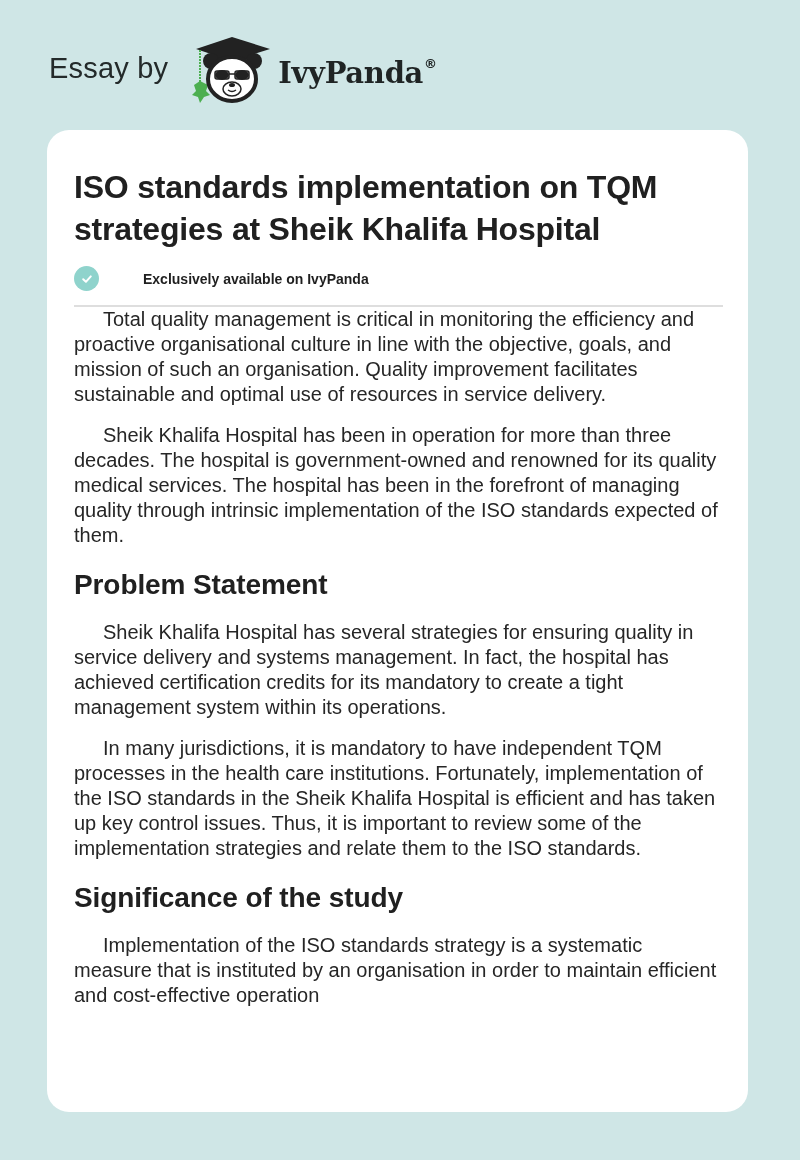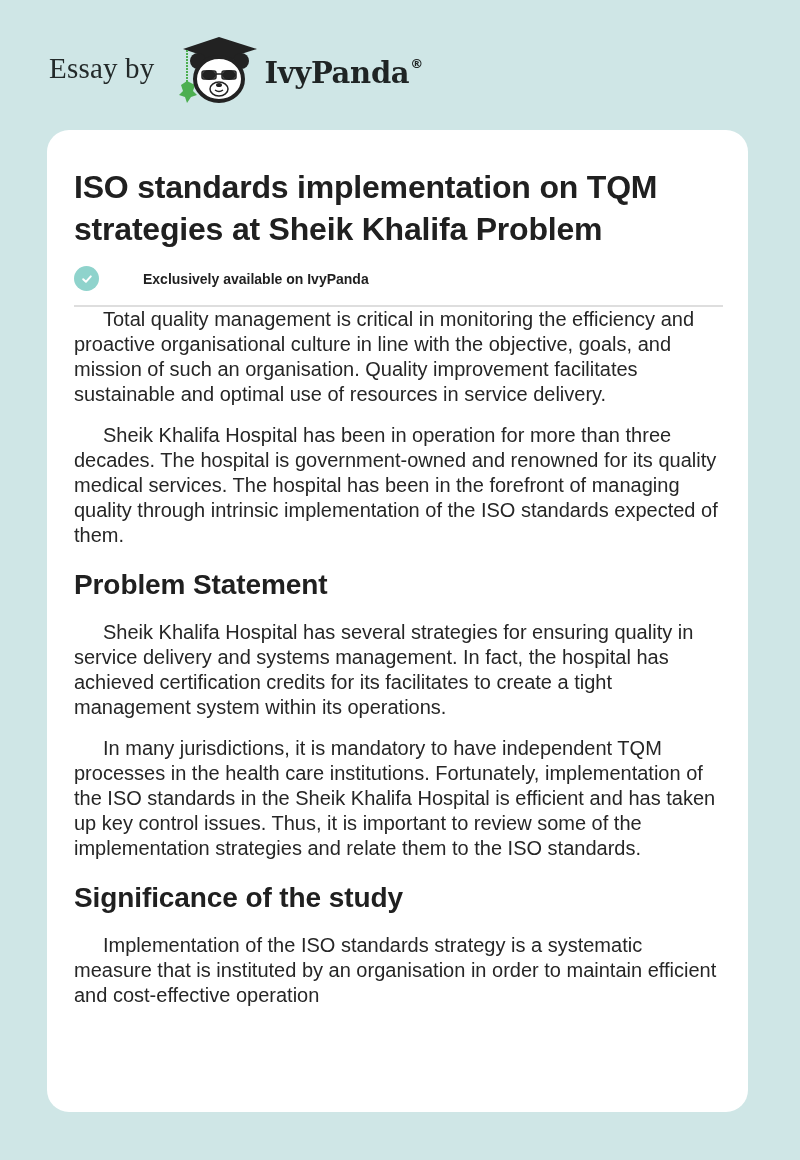--- a/index.html
+++ b/index.html
@@ -16,21 +16,21 @@
     
     .brand {
       position: absolute;
       left: 49px;
       top: 36px;
       height: 70px;
       display: flex;
       align-items: center;
     }
     .brand-prefix {
-      font-family: Liberation Serif, serif;
+      font-family: Liberation Sans, sans-serif;
       font-size: 29px;
       color: #232a2a;
       letter-spacing: 0.2px;
       margin-right: 18px;
       margin-top: -6px;
     }
     .brand-mascot {
       width: 88px;
       height: 72px;
       display: block;
@@ -150,41 +150,41 @@
       <line x1="43" y1="39" x2="49" y2="39" stroke="#222" stroke-width="1.5"></line>
 
       <ellipse cx="46" cy="54" rx="9" ry="7" fill="#fff" stroke="#222" stroke-width="1.5"></ellipse>
       <ellipse cx="46" cy="50" rx="3" ry="2" fill="#222"></ellipse>
       <path d="M42,55 q4,3 8,0" fill="none" stroke="#222" stroke-width="1.3"></path>
     </svg>
     <span class="brand-name"><span>IvyPanda</span><span class="brand-reg">®</span></span>
   </div>
 
   <div class="card">
-    <h1 class="title">ISO standards implementation on TQM strategies at Sheik Khalifa Problem</h1>
+    <h1 class="title">ISO standards implementation on TQM strategies at Sheik Khalifa Hospital</h1>
 
     <div class="badge">
       <span class="badge-icon">
         <svg viewBox="0 0 12 12">
             <path d="M2.2,6.3 L4.9,8.8 L9.8,3.4" fill="none" stroke="#ffffff" stroke-width="2" stroke-linecap="round" stroke-linejoin="round"></path>
           </svg>
       </span>
       <span class="badge-text">Exclusively available on IvyPanda</span>
     </div>
 
     <div class="divider"></div>
 
     <div class="sec">
       <p class="para">Total quality management is critical in monitoring the efficiency and proactive organisational culture in line with the objective, goals, and mission of such an organisation. Quality improvement facilitates sustainable and optimal use of resources in service delivery.</p>
       <p class="para">Sheik Khalifa Hospital has been in operation for more than three decades. The hospital is government-owned and renowned for its quality medical services. The hospital has been in the forefront of managing quality through intrinsic implementation of the ISO standards expected of them.</p>
     </div>
 
     <div class="sec">
       <h2 class="section-heading">Problem Statement</h2>
-      <p class="para">Sheik Khalifa Hospital has several strategies for ensuring quality in service delivery and systems management. In fact, the hospital has achieved certification credits for its facilitates to create a tight management system within its operations.</p>
+      <p class="para">Sheik Khalifa Hospital has several strategies for ensuring quality in service delivery and systems management. In fact, the hospital has achieved certification credits for its mandatory to create a tight management system within its operations.</p>
       <p class="para">In many jurisdictions, it is mandatory to have independent TQM processes in the health care institutions. Fortunately, implementation of the ISO standards in the Sheik Khalifa Hospital is efficient and has taken up key control issues. Thus, it is important to review some of the implementation strategies and relate them to the ISO standards.</p>
     </div>
 
     <div class="sec">
       <h2 class="section-heading">Significance of the study</h2>
       <p class="para">Implementation of the ISO standards strategy is a systematic measure that is instituted by an organisation in order to maintain efficient and cost-effective operation</p>
     </div>
   </div>
 
 </div>

